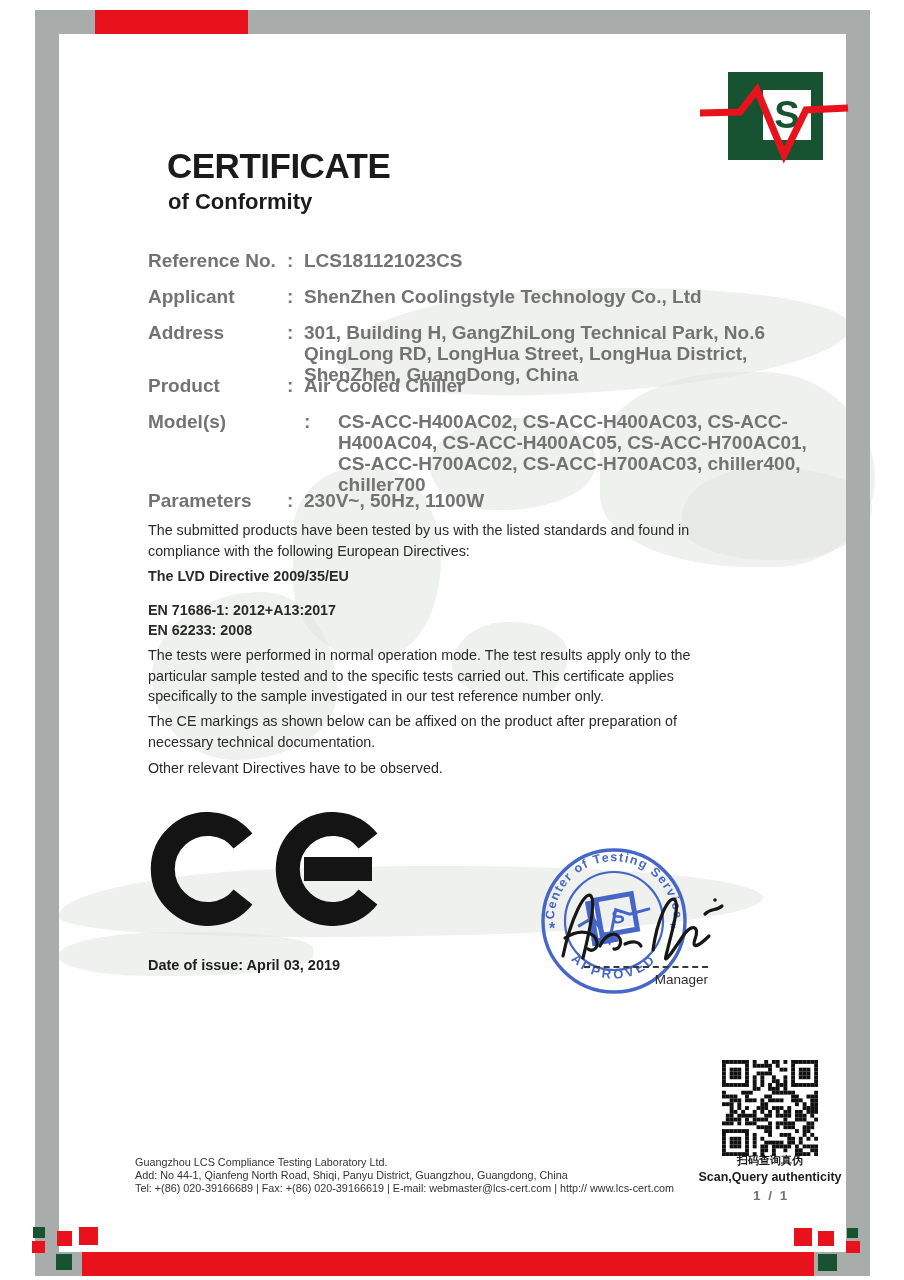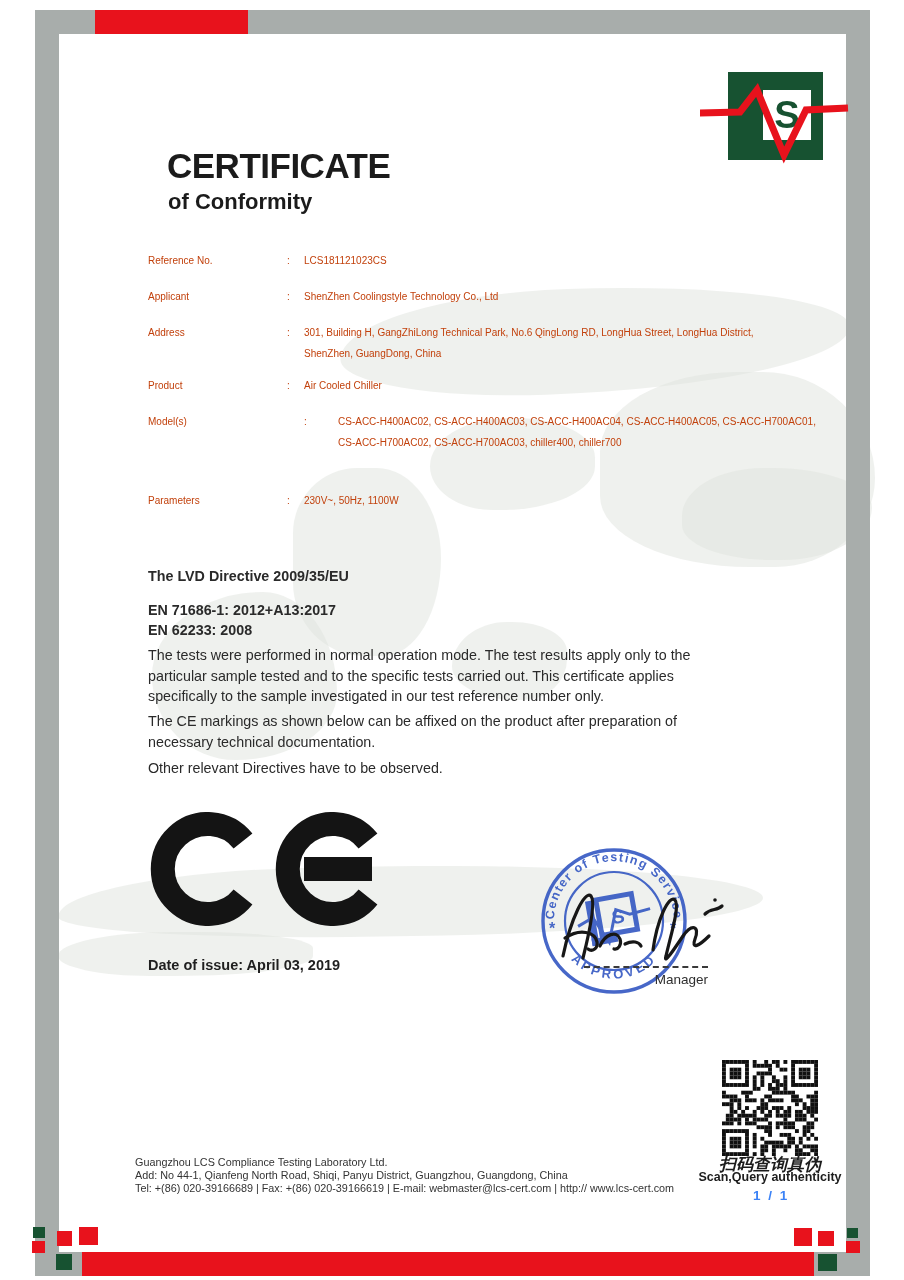--- a/index.html
+++ b/index.html
@@ -13,30 +13,30 @@
   .sq.red{background:var(--accent-red,#e8121c);}
   .sq.green{background:var(--logo-green,#175231);}
   
   .wm{position:absolute;inset:0;z-index:0;}
   .blob{position:absolute;background:var(--watermark,#e0e4df);opacity:.5;}
   .content{position:absolute;inset:0;z-index:1;}
   
   .title1{position:absolute;left:167px;top:146px;font-size:35px;font-weight:bold;letter-spacing:-.5px;color:#1b1b1b;}
   .title2{position:absolute;left:168px;top:189px;font-size:22px;font-weight:bold;color:#1b1b1b;}
   .frow{position:absolute;left:148px;display:grid;grid-template-columns:139px 17px 487px;
-        font-size:10px;font-weight:normal;line-height:21px;color:#c2410c;}
+        font-size:19px;font-weight:bold;line-height:21px;color:#737373;}
   .para{position:absolute;left:148px;width:594px;font-size:14.3px;line-height:20.6px;color:#2a2a2a;}
   .para.bold{font-weight:bold;}
   .dateline{position:absolute;left:148px;top:957px;font-size:14.5px;font-weight:bold;color:#1f1f1f;}
   .dash{position:absolute;left:584px;top:966px;width:124px;border-top:2px dashed #3a3a3a;}
   .manager{position:absolute;left:584px;top:972px;width:124px;text-align:right;font-size:13.5px;color:#2e2e2e;}
   .qr{position:absolute;left:722px;top:1060px;width:96px;height:96px;}
   .qrcap{position:absolute;left:672px;width:196px;text-align:center;font-weight:bold;color:#1c1c1c;}
   .footer{position:absolute;left:135px;font-size:10.8px;line-height:13.4px;color:#333;}
-  .pagenum{position:absolute;left:753px;top:1188px;font-size:13.5px;font-weight:bold;letter-spacing:2px;color:#3b82f6;}
+  .pagenum{position:absolute;left:753px;top:1188px;font-size:13.5px;font-weight:bold;letter-spacing:2px;color:#737373;}
 </style>
 </head>
 <body>
 
 <div class="sheet">
 
   <div class="wm">
     <div class="blob" style="left:340px;top:288px;width:510px;height:105px;border-radius:45% 55% 60% 40%/60% 45% 55% 40%;transform:rotate(-2deg);"></div>
     <div class="blob" style="left:600px;top:372px;width:275px;height:195px;border-radius:55% 45% 40% 60%/45% 60% 50% 40%;"></div>
     <div class="blob" style="left:430px;top:418px;width:165px;height:92px;border-radius:50% 50% 60% 40%/55% 45% 50% 50%;"></div>
@@ -105,20 +105,21 @@
       <span>Model(s)</span>
       <span>:</span>
       <span>CS-ACC-H400AC02, CS-ACC-H400AC03, CS-ACC-H400AC04, CS-ACC-H400AC05, CS-ACC-H700AC01, CS-ACC-H700AC02, CS-ACC-H700AC03, chiller400, chiller700</span>
     </div>
     <div class="frow" style="top:490px;">
       <span>Parameters</span>
       <span>:</span>
       <span>230V~, 50Hz, 1100W</span>
     </div>
 
+    <div class="para" style="top:520px;">The submitted products have been tested by us with the listed standards and found in compliance with the following European Directives:</div>
     <div class="para bold" style="top:566px;">The LVD Directive 2009/35/EU</div>
     <div class="para bold" style="top:600px;">EN 71686-1: 2012+A13:2017</div>
     <div class="para bold" style="top:620px;">EN 62233: 2008</div>
     <div class="para" style="top:645px;">The tests were performed in normal operation mode. The test results apply only to the particular sample tested and to the specific tests carried out. This certificate applies specifically to the sample investigated in our test reference number only.</div>
     <div class="para" style="top:711px;">The CE markings as shown below can be affixed on the product after preparation of necessary technical documentation.</div>
     <div class="para" style="top:758px;">Other relevant Directives have to be observed.</div>
 
     <svg class="abs" style="left:146px;top:812px;" width="246" height="114" viewBox="0 0 246 114">
       <path d="M 97 29 A 45 45 0 1 0 97 85" fill="none" stroke="#141414" stroke-width="24"></path>
       <path d="M 222 29 A 45 45 0 1 0 222 85" fill="none" stroke="#141414" stroke-width="24"></path>
@@ -491,21 +492,21 @@
           <rect x="23.04" y="92.16" width="3.89" height="3.89"></rect>
           <rect x="30.72" y="92.16" width="3.89" height="3.89"></rect>
           <rect x="38.40" y="92.16" width="3.89" height="3.89"></rect>
           <rect x="49.92" y="92.16" width="3.89" height="3.89"></rect>
           <rect x="72.96" y="92.16" width="3.89" height="3.89"></rect>
           <rect x="76.80" y="92.16" width="3.89" height="3.89"></rect>
           <rect x="80.64" y="92.16" width="3.89" height="3.89"></rect>
           <rect x="84.48" y="92.16" width="3.89" height="3.89"></rect>
           <rect x="92.16" y="92.16" width="3.89" height="3.89"></rect>
         </svg></div>
-    <div class="qrcap" style="top:1153px;font-size:17px;font-style:italic;">扫码查询真伪</div>
+    <div class="qrcap" style="top:1153px;font-size:11px;">扫码查询真伪</div>
     <div class="qrcap" style="top:1170px;font-size:12.5px;">Scan,Query authenticity</div>
     <div class="pagenum">1 / 1</div>
 
     <div class="footer" style="top:1156px;">Guangzhou LCS Compliance Testing Laboratory Ltd.</div>
     <div class="footer" style="top:1169px;">Add: No 44-1, Qianfeng North Road, Shiqi, Panyu District, Guangzhou, Guangdong, China</div>
     <div class="footer" style="top:1182px;">Tel: +(86) 020-39166689  |  Fax: +(86) 020-39166619  |  E-mail: webmaster@lcs-cert.com  |  http:// www.lcs-cert.com</div>
 
   </div>
 </div>
 

